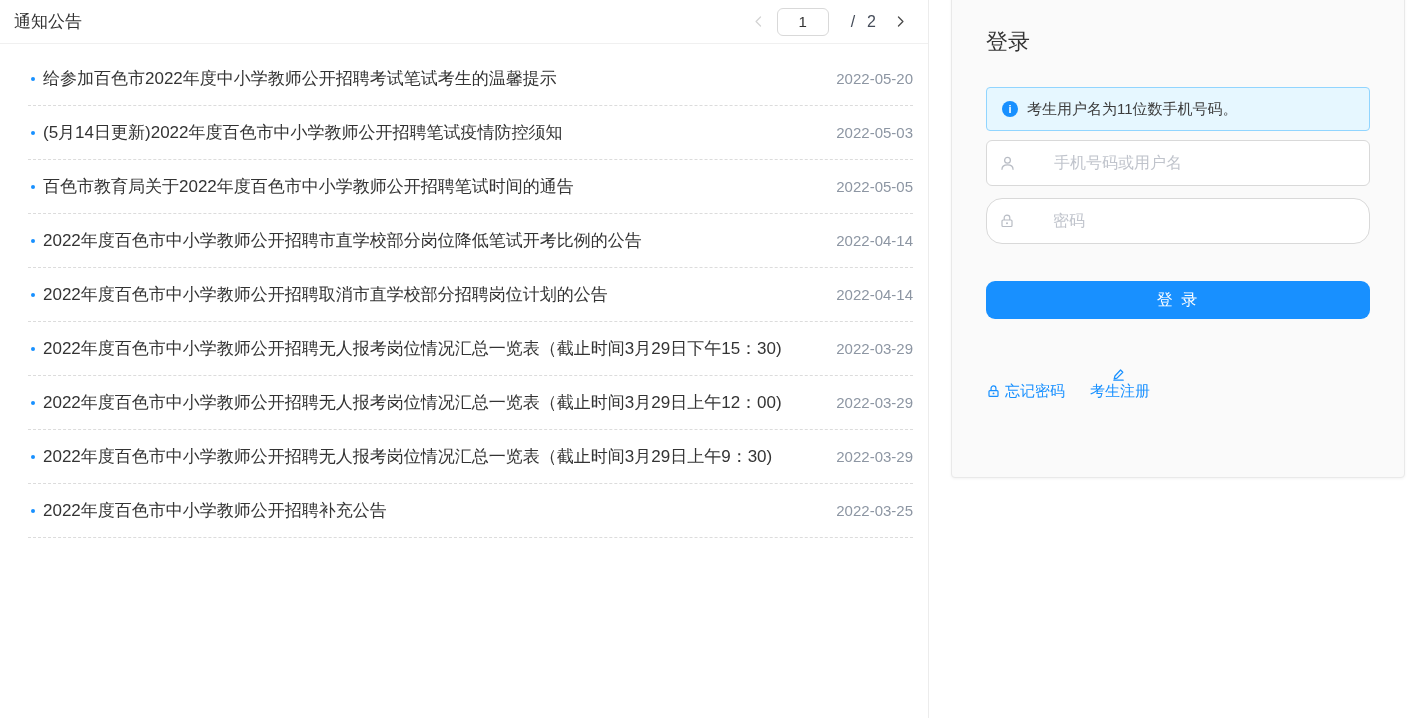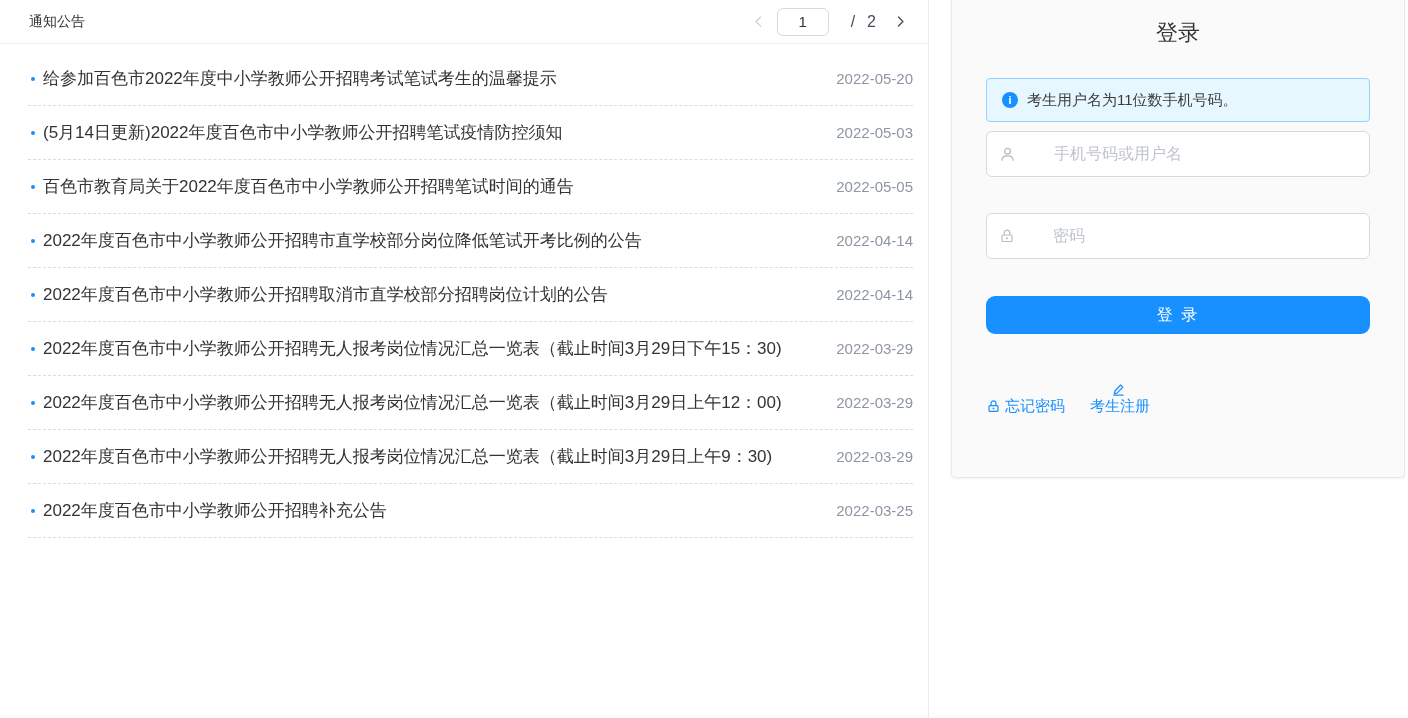--- a/index.html
+++ b/index.html
@@ -3,44 +3,44 @@
 <meta charset="utf-8">
 <style>
   * { margin:0; padding:0; box-sizing:border-box; }
   html,body { background:#ffffff; }
   body { font-family:"Liberation Sans","DejaVu Sans",sans-serif; }
   .page { position:relative; width:1408px; height:718px; overflow:hidden; background:#fff; }
 
   
   .notices-panel { position:absolute; left:0; top:0; width:929px; height:718px; border-right:1px solid #ececec; background:#fff; }
   .notices-header { height:44px; display:flex; align-items:center; justify-content:space-between; padding:0 19px 0 14px; border-bottom:1px solid #f0f0f0; }
-  .notices-header .panel-title { font-size:14px; color:#333;margin-left:15px; }
+  .notices-header .panel-title { font-size:17px; color:#333; }
   .pager { display:flex; align-items:center; }
   .pager-btn { background:none; border:none; cursor:pointer; display:flex; align-items:center; padding:2px; }
   .pager-btn.prev { color:#d4d4d4; }
   .pager-btn.next { color:#4a4a4a; }
   .page-input { width:52px; height:28px; margin:0 22px 0 10px; border:1px solid #d9d9d9; border-radius:6px; text-align:center; font-size:15px; color:#333; outline:none; font-family:inherit; }
   .page-sep { font-size:16px; color:#454c59; margin-right:12px; font-style:normal; }
   .page-total { font-size:16px; color:#454c59; margin-right:16px; }
 
   .notices-list { list-style:none; padding:8px 15px 0 28px; }
   .notice-item { display:flex; align-items:flex-start; padding:9px 0; border-bottom:1px dashed #dcdcdc; }
   .bullet { flex:0 0 auto; width:4px; height:4px; border-radius:50%; background:#1890ff; margin:16px 8px 0 3px; }
   .notice-title { flex:1 1 auto; font-size:17px; line-height:35px; color:#333; text-decoration:none; padding-right:18px; cursor:pointer; }
   .notice-date { flex:0 0 auto; margin-left:auto; font-size:15px; line-height:35px; color:#8d96a3; white-space:nowrap; }
 
   
   .login-card { position:absolute; left:951px; top:-6px; width:454px; height:484px; background:#fafafa; border:1px solid #e9e9e9; border-radius:4px; box-shadow:0 1px 3px rgba(0,0,0,0.05); padding:0 34px; }
-  .login-title { margin-top:23px; text-align:center; font-size:22px; font-weight:400; color:#333; line-height:30px; }
+  .login-title { margin-top:32px; font-size:22px; font-weight:400; color:#333; line-height:30px; }
   .login-alert { margin-top:30px; height:44px; background:#e6f7ff; border:1px solid #91d5ff; border-radius:4px; display:flex; align-items:center; padding:0 15px; }
   .info-icon { flex:0 0 auto; width:16px; height:16px; border-radius:50%; background:#1890ff; color:#fff; font-size:11px; line-height:16px; text-align:center; font-style:normal; margin-right:9px; font-weight:bold; }
   .login-alert .alert-text { font-size:15px; color:#3c3c3c; }
 
   .field { margin-top:9px; height:46px; background:#fff; border:1px solid #d9d9d9; border-radius:6px; display:flex; align-items:center; padding:0 12px;gap:30px; }
-  .field + .field { margin-top:36px; }
+  .field + .field { margin-top:12px;border-radius:16px; }
   .field .field-icon { flex:0 0 auto; color:#b8bcc4; display:flex; align-items:center; margin-right:8px; }
   .field input { flex:1 1 auto; border:none; outline:none; background:transparent; font-size:16px; color:#333; font-family:inherit; }
   .field input::placeholder { color:#c0c4cc; }
 
   .login-btn { margin-top:37px; width:100%; height:38px; background:#1890ff; color:#fff; border:none; border-radius:9px; font-size:16px; letter-spacing:2px; cursor:pointer; font-family:inherit; }
 
   .login-links { margin-top:48px; display:flex; align-items:flex-end; }
   .login-link { display:flex; align-items:center; color:#1890ff; font-size:15px; text-decoration:none; cursor:pointer; }
   .login-link + .login-link { margin-left:25px;flex-direction:column; }
   .login-link .link-icon { display:flex; align-items:center; margin-right:4px; }

